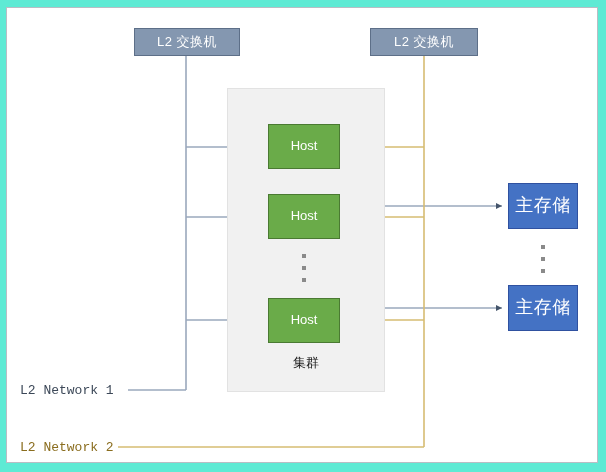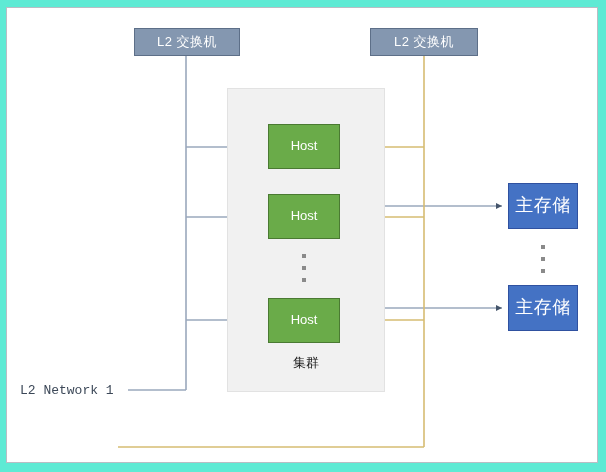--- a/index.html
+++ b/index.html
@@ -170,14 +170,15 @@
       <i></i>
       <i></i>
   </div>
 
   <div class="node storage-box" style="left:508px; top:285px; width:70px; height:46px;">
     <span>主存储</span>
   </div>
 
   <div class="net-label net1-label" style="left:20px; top:383px;">L2 Network 1</div>
 
+  <div class="net-label net2-label" style="left:20px; top:440px;">L2 Network 2</div>
 
 </div>
 
 </body></html>

